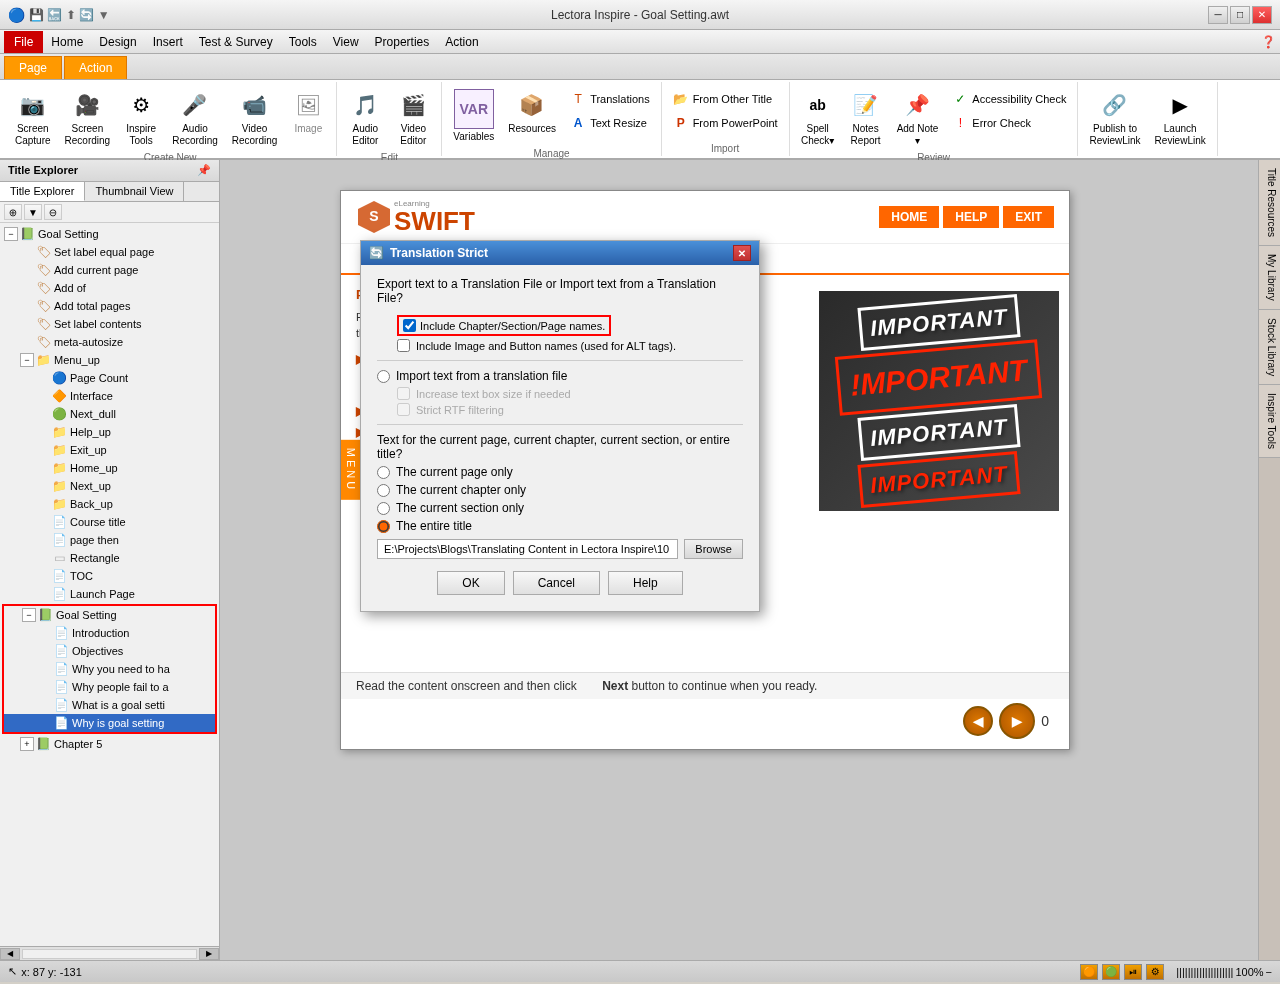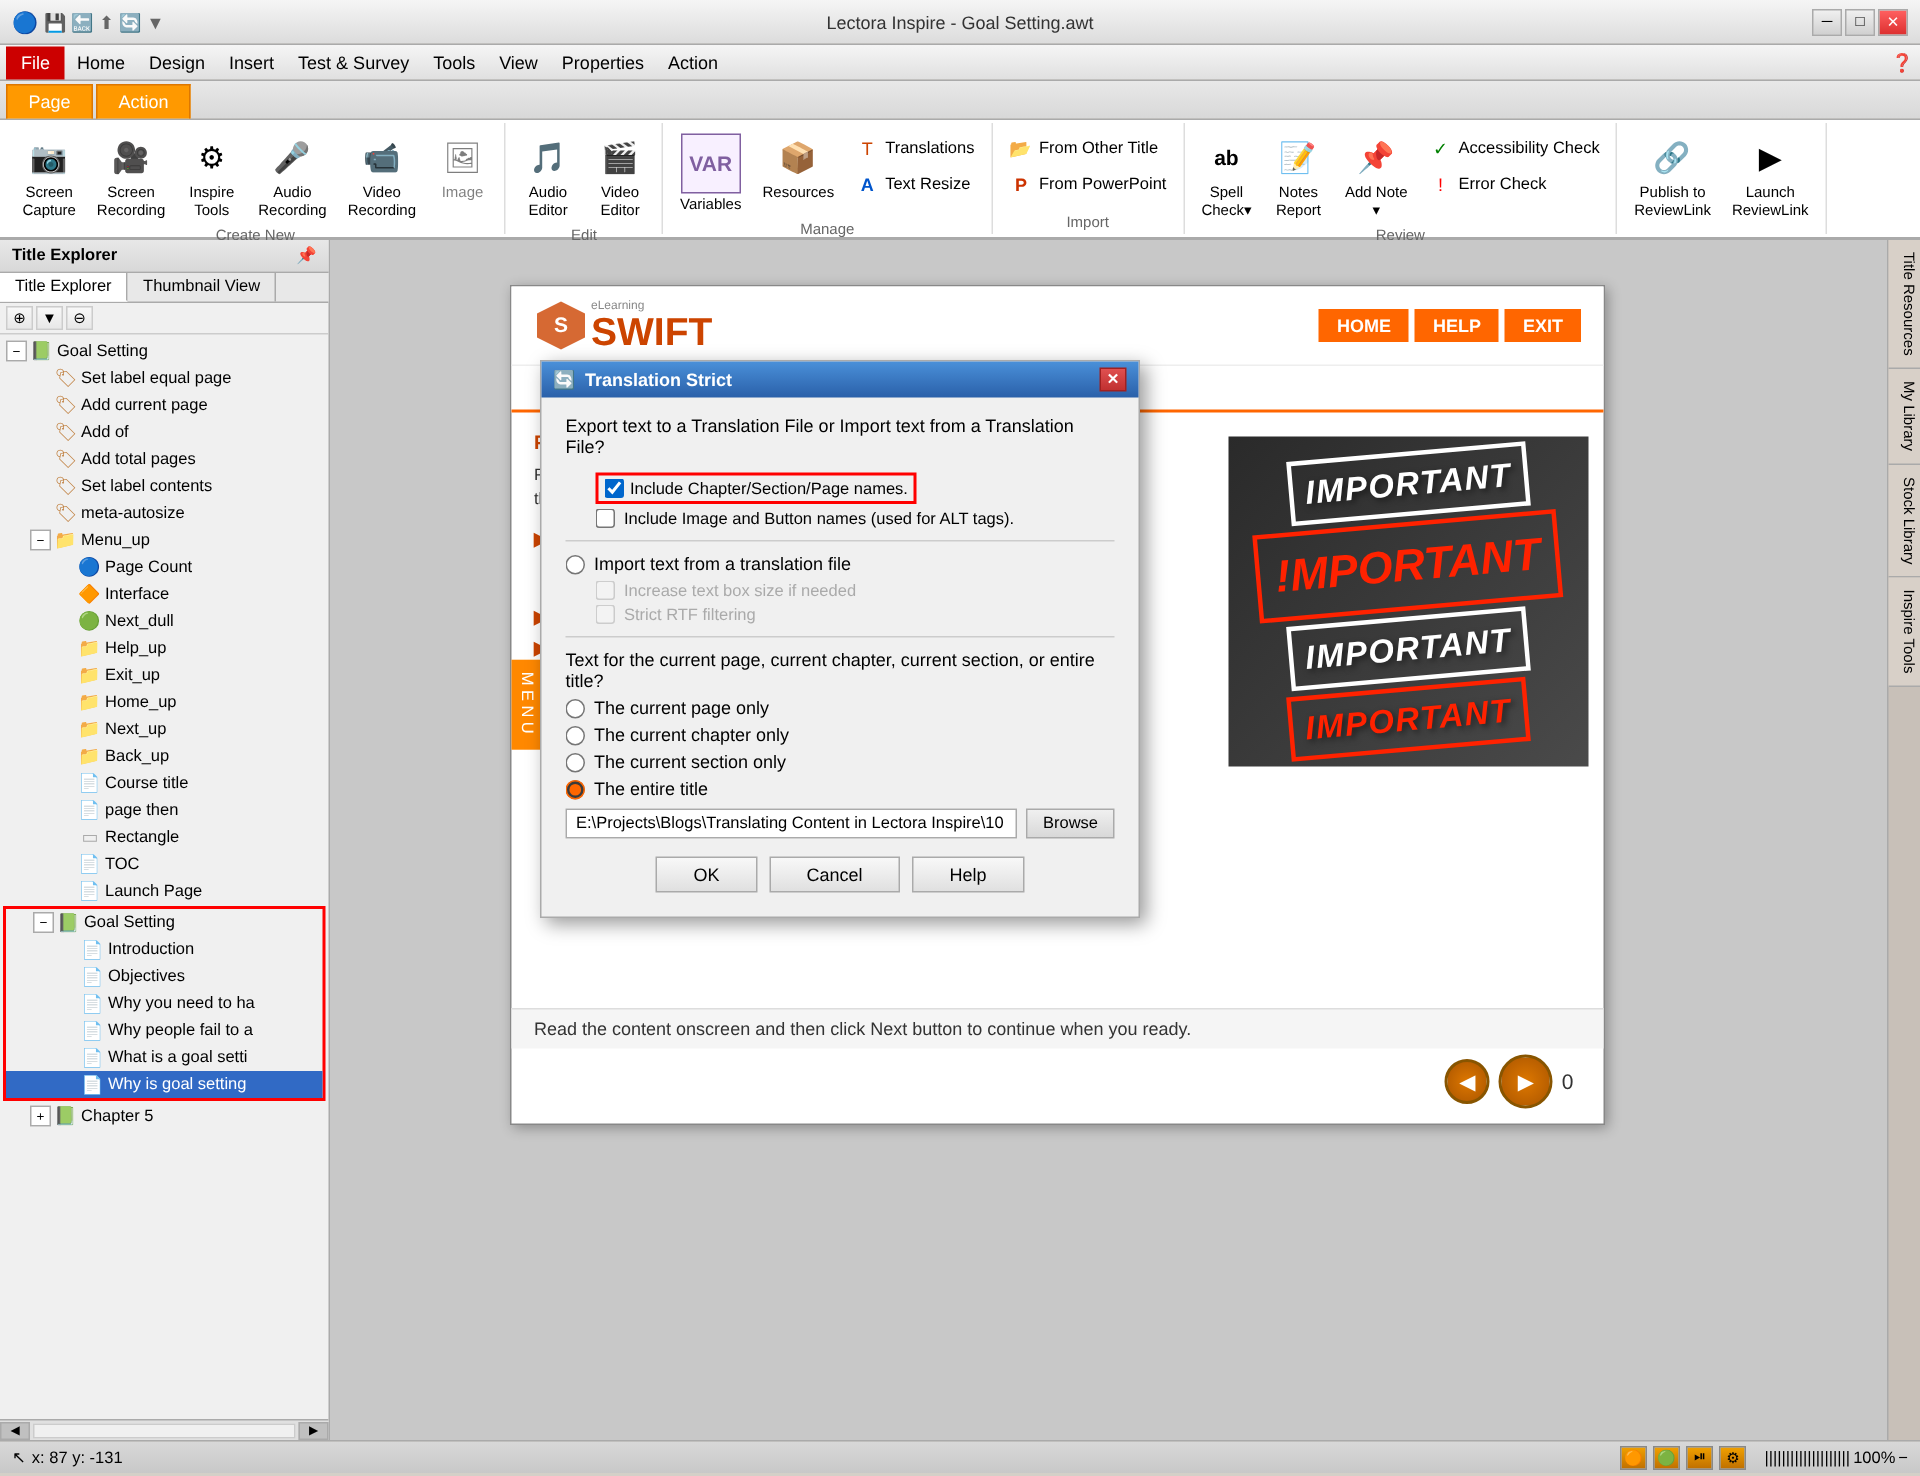--- a/index.html
+++ b/index.html
@@ -500,21 +500,21 @@
       position: absolute;
       bottom: 50px;
       left: 0;
       right: 0;
       background: #f5f5f5;
       border-top: 1px solid #ddd;
       padding: 6px 15px;
       font-size: 12px;
       color: #333;
     }
-    .reading-bar strong { font-weight: normal; }
+    .reading-bar strong { font-weight: bold; margin-left: 22px; }
 
     
     .tree-item-highlighted {
       background: #316ac5;
       color: white;
     }
 
     .icon-folder { color: #f0c040; }
     .icon-label { color: #c08040; }
     .icon-chapter { color: #80a060; }

